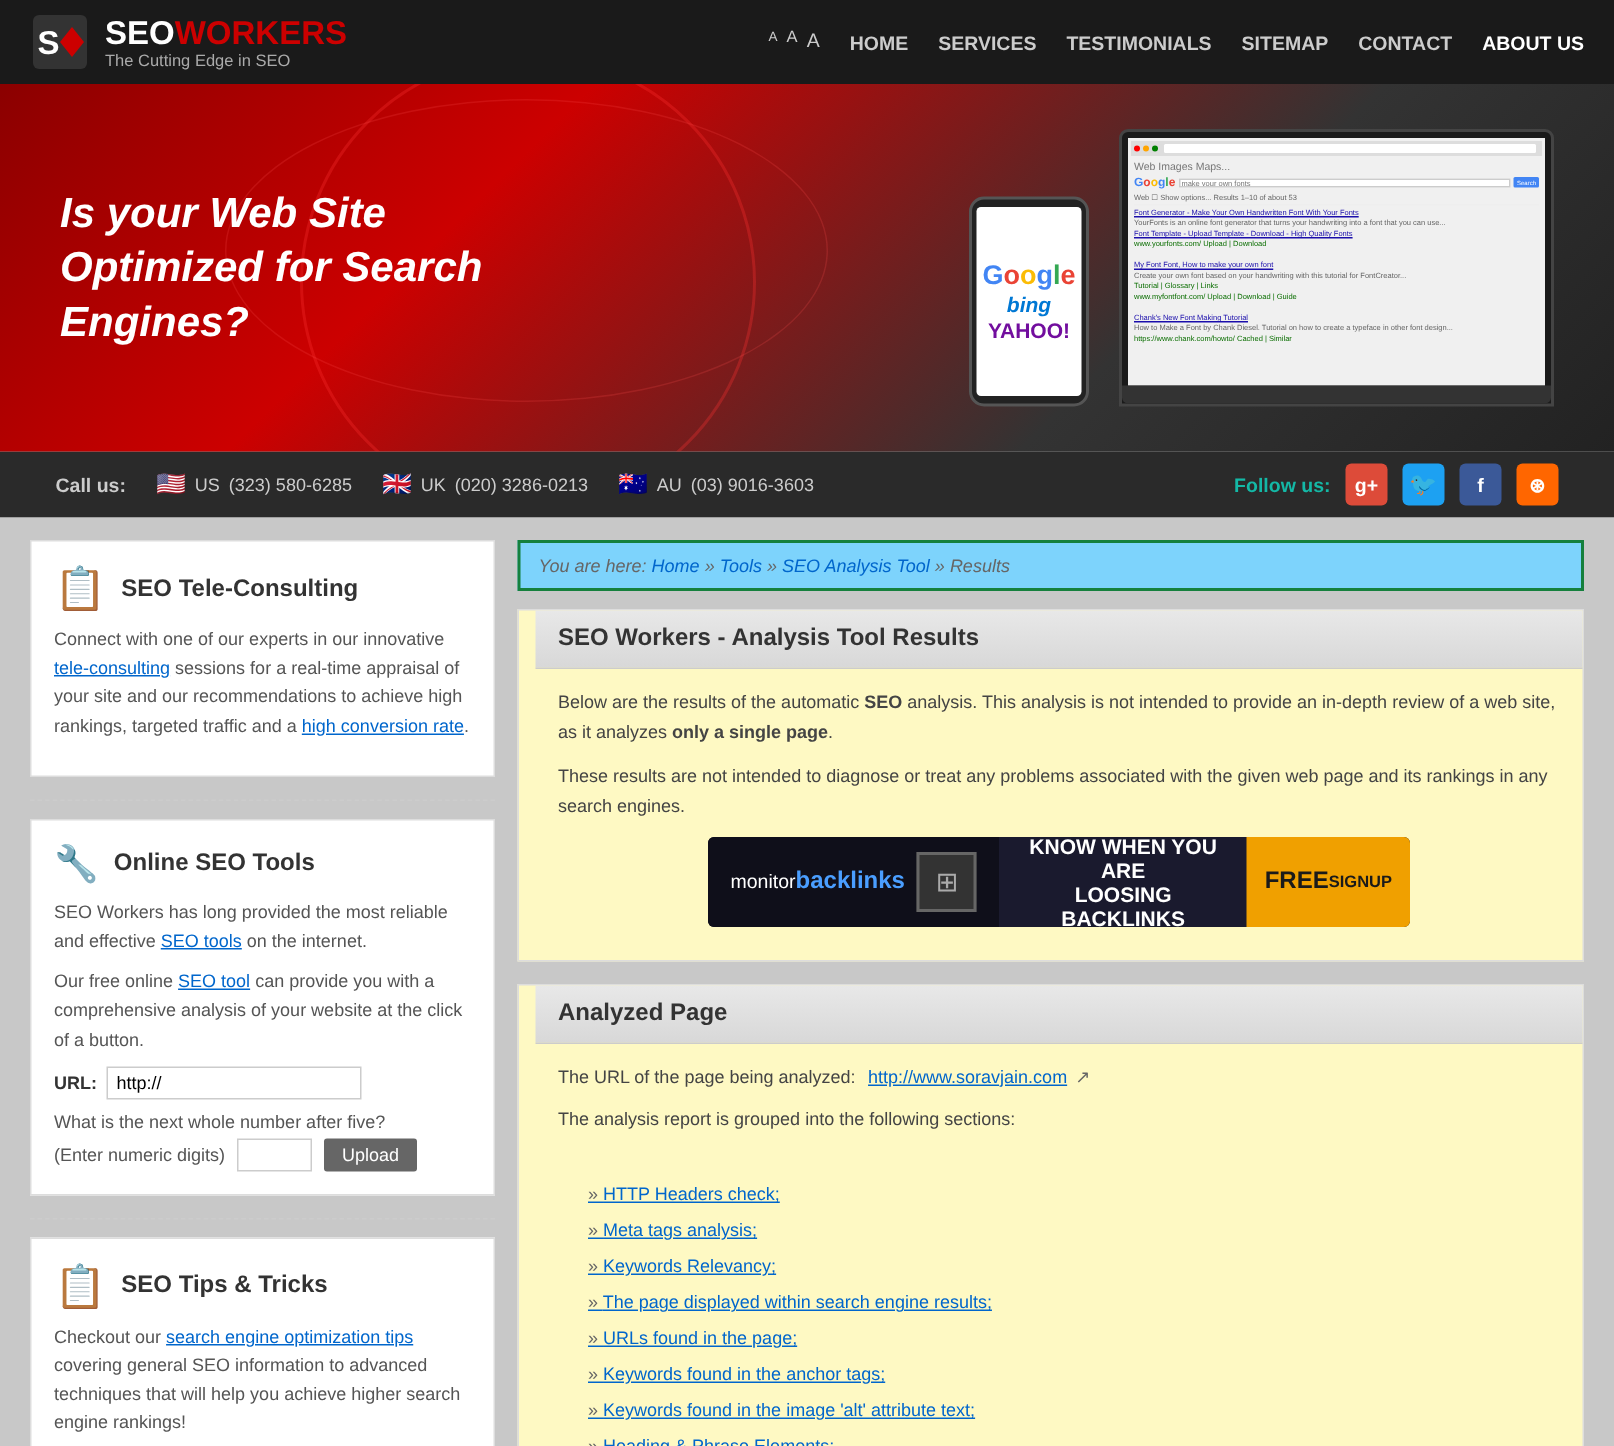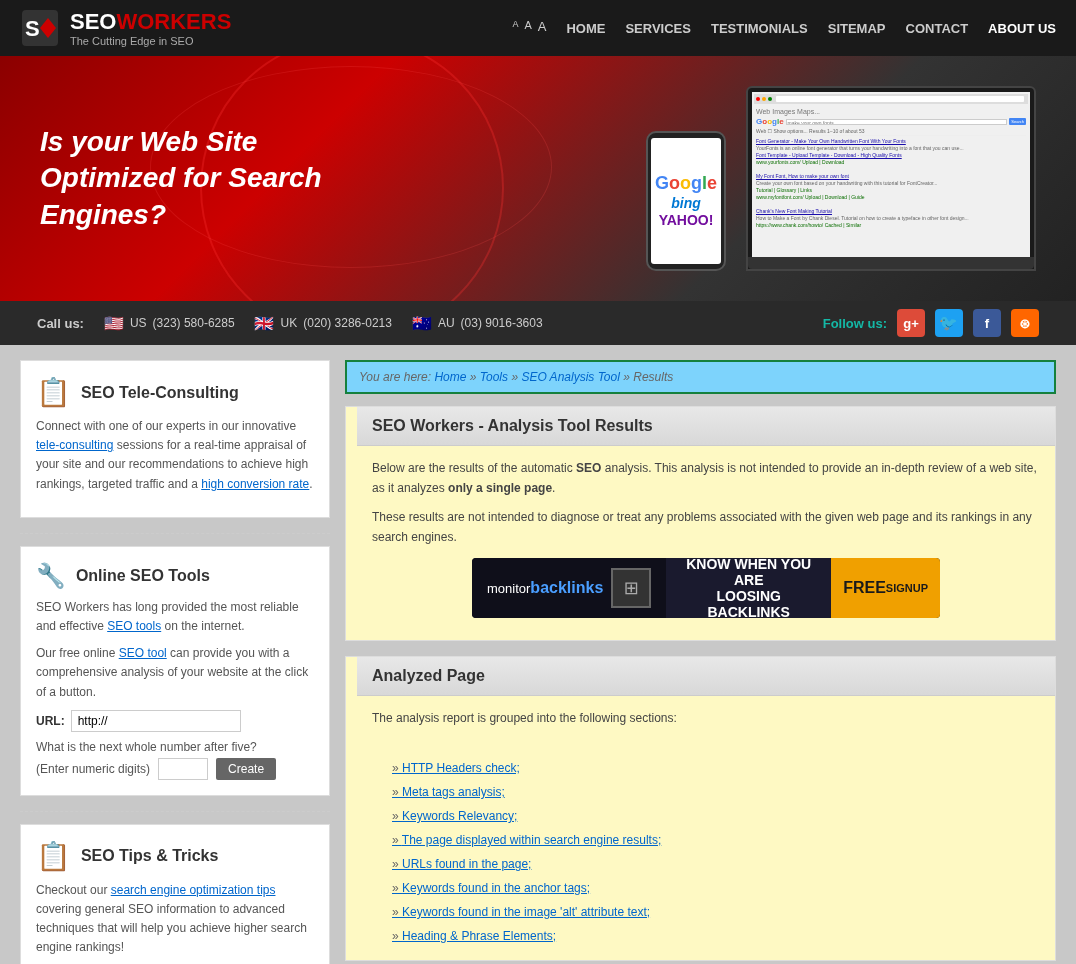--- a/index.html
+++ b/index.html
@@ -263,21 +263,21 @@
         Our free online <a class="sidebar-link">SEO tool</a> can provide you with a comprehensive analysis of your website at the click of a button.
       </p>
       <div style="display:flex;align-items:center;gap:6px;margin-bottom:8px;">
         <span class="url-label">URL:</span>
         <input class="url-input" type="text" placeholder="http://" value="http://" style="">
       </div>
       <p class="captcha-label">What is the next whole number after five?</p>
       <div class="captcha-row">
         <span style="font-size:12px;color:#555;">(Enter numeric digits)</span>
         <input class="captcha-input" type="text" style="">
-        <button class="submit-btn">Create</button>
+        <button class="submit-btn">Upload</button>
       </div>
     </div>
 
     <hr class="divider">
 
     <div class="sidebar-section">
       <div class="sidebar-section-title">
         <span style="font-size:28px;">📋</span>
         <span>SEO Tips &amp; Tricks</span>
       </div>
@@ -332,20 +332,25 @@
           </div>
         </div>
       </div>
     </div>
 
     <div class="panel analyzed-section">
       <div class="panel-header">
         <h2>Analyzed Page</h2>
       </div>
       <div class="panel-body">
+        <p>
+          <span>The URL of the page being analyzed:</span>
+          <a href="#" style="color:#0066cc;text-decoration:underline;margin-left:5px;">http://www.soravjain.com</a>
+          <span style="color:#666;margin-left:2px;">↗</span>
+        </p>
         <p style="margin-bottom:6px;">The analysis report is grouped into the following sections:</p>
         <ul class="section-list">
           <li>HTTP Headers check;</li>
           <li>Meta tags analysis;</li>
           <li>Keywords Relevancy;</li>
           <li>The page displayed within search engine results;</li>
           <li>URLs found in the page;</li>
           <li>Keywords found in the anchor tags;</li>
           <li>Keywords found in the image 'alt' attribute text;</li>
           <li>Heading &amp; Phrase Elements;</li>

